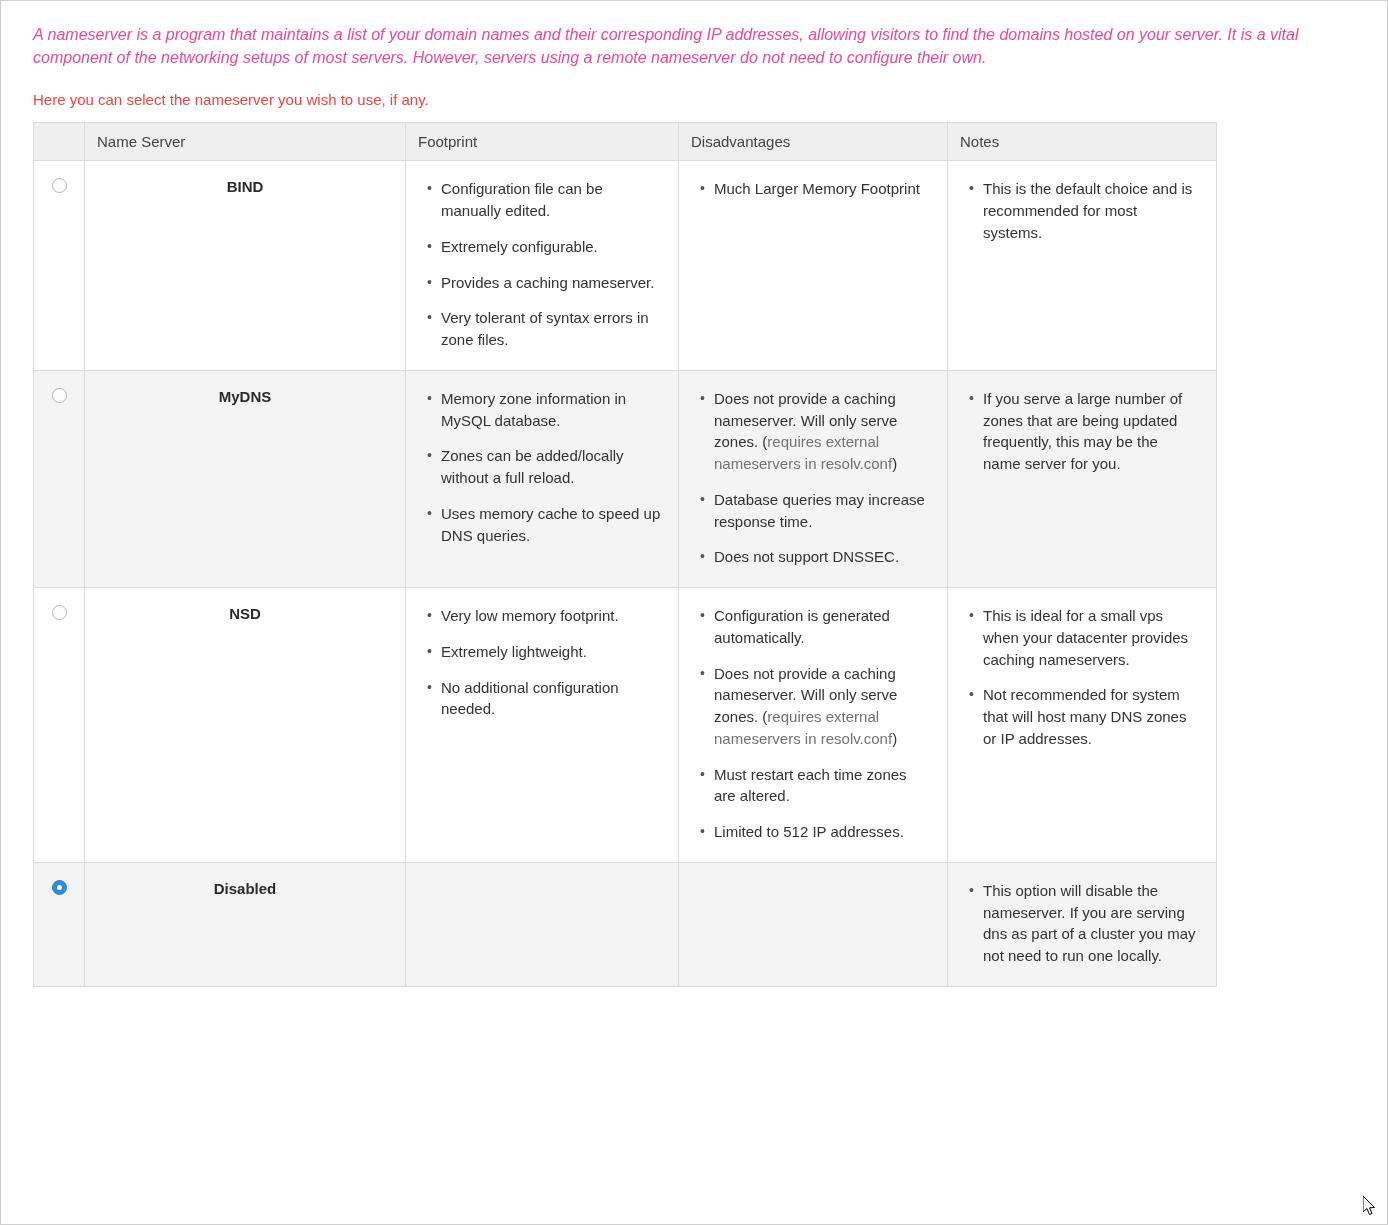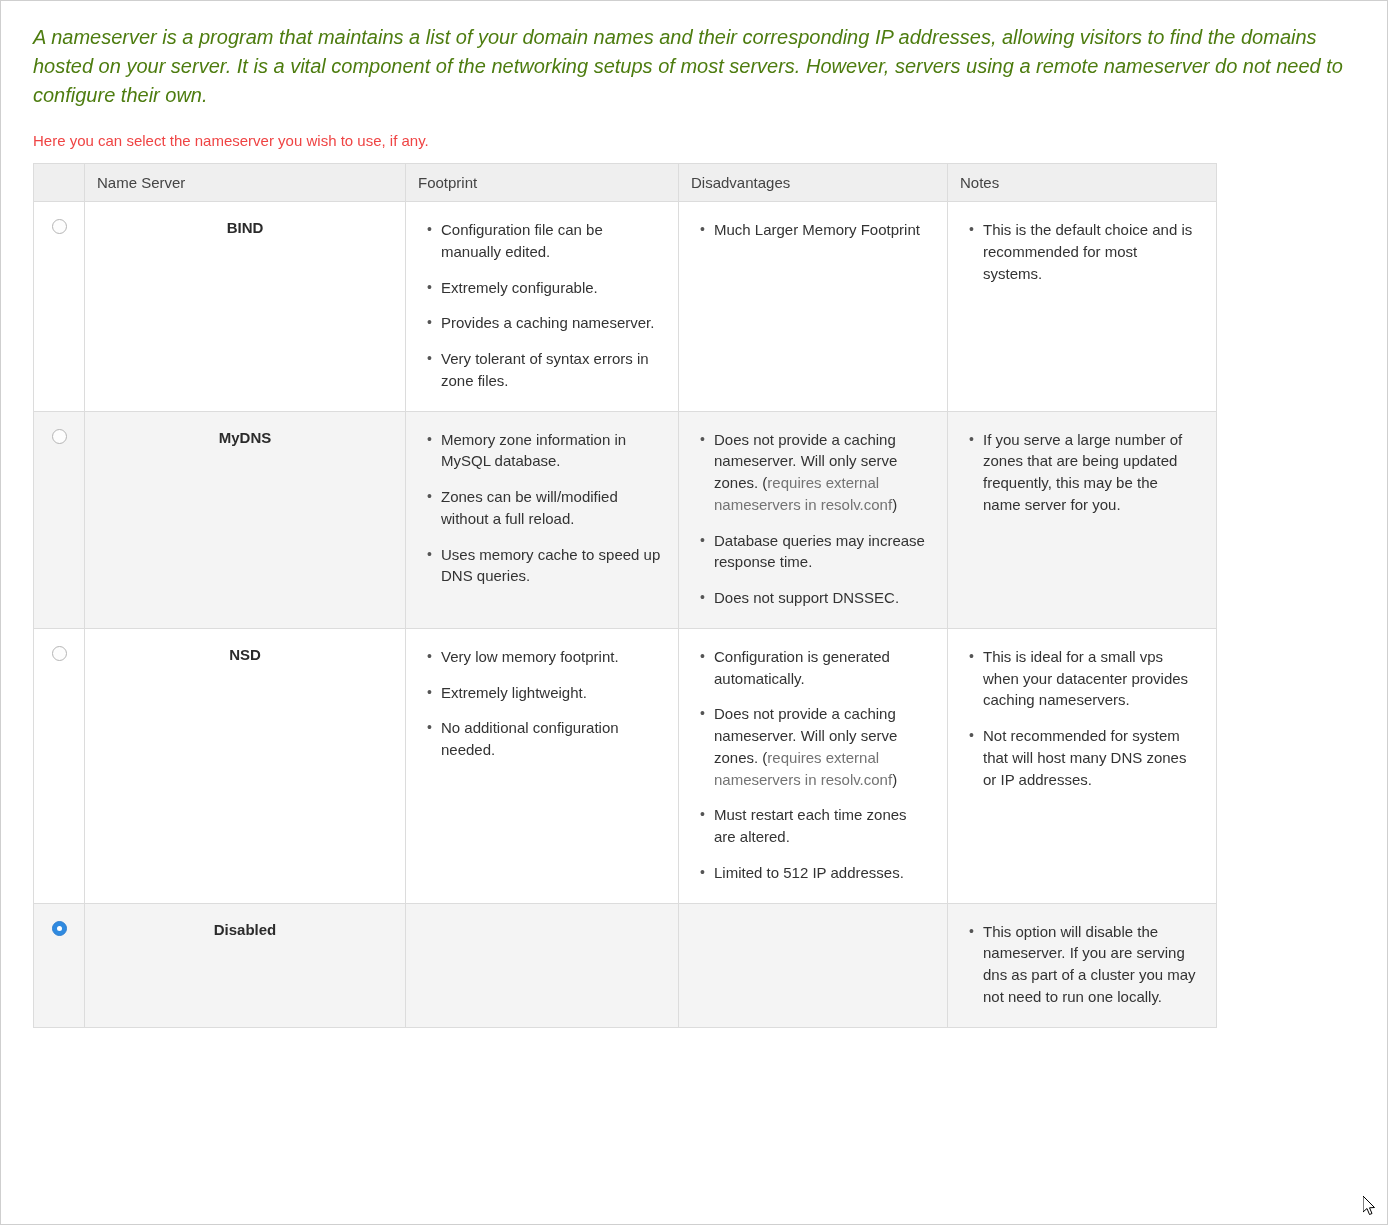--- a/index.html
+++ b/index.html
@@ -26,23 +26,23 @@
   }
   .title {
     font-size: 17px;
     font-weight: bold;
     color: #2b2b2b;
     margin: 0 0 12px 0;
     letter-spacing: 0.1px;
   }
   .intro {
     font-style: italic;
-    font-size: 20px;
+    font-size: 16px;
     line-height: 1.45;
-    color: #4d7c0f;
+    color: #ec4899;
     max-width: 1330px;
     margin: 0 0 22px 0;
   }
   .subintro {
     font-size: 15px;
     color: #ef4444;
     margin: 0 0 14px 0;
   }
   table.ns {
     border-collapse: collapse;
@@ -200,21 +200,21 @@
         </tr>
 
         <tr class="alt">
           <td class="radio-cell">
             <span class="radio"></span>
           </td>
           <td class="name-cell">MyDNS</td>
           <td class="list-cell">
             <ul class="bullets">
               <li>Memory zone information in MySQL database.</li>
-              <li>Zones can be will/modified without a full reload.</li>
+              <li>Zones can be added/locally without a full reload.</li>
               <li>Uses memory cache to speed up DNS queries.</li>
             </ul>
           </td>
           <td class="list-cell">
             <ul class="bullets">
               <li>Does not provide a caching nameserver. Will only serve zones. (<a class="link" href="#">requires external nameservers in resolv.conf</a>)</li>
               <li>Database queries may increase response time.</li>
               <li>Does not support DNSSEC.</li>
             </ul>
           </td>

